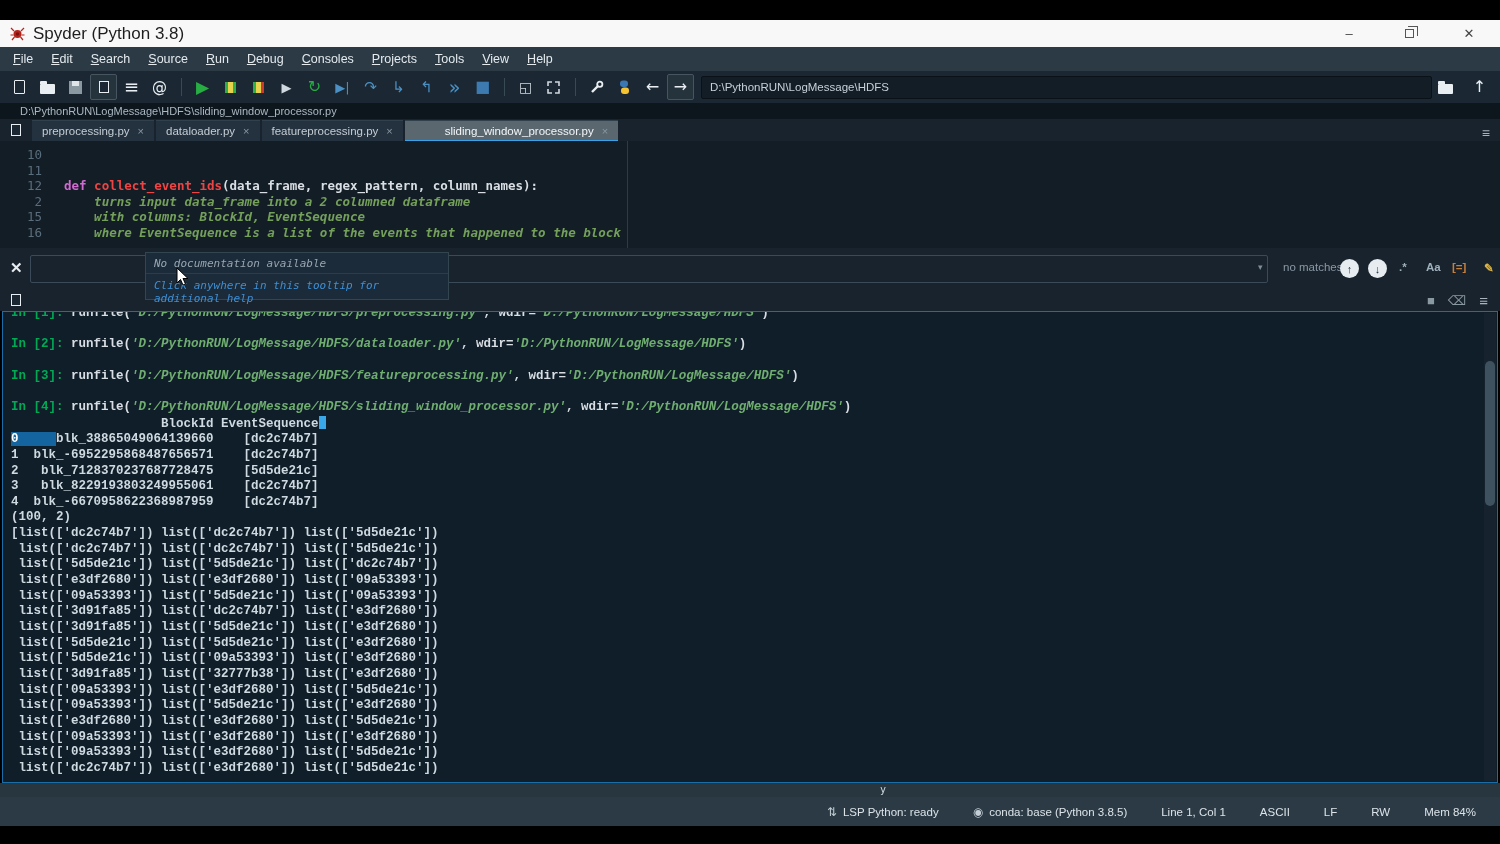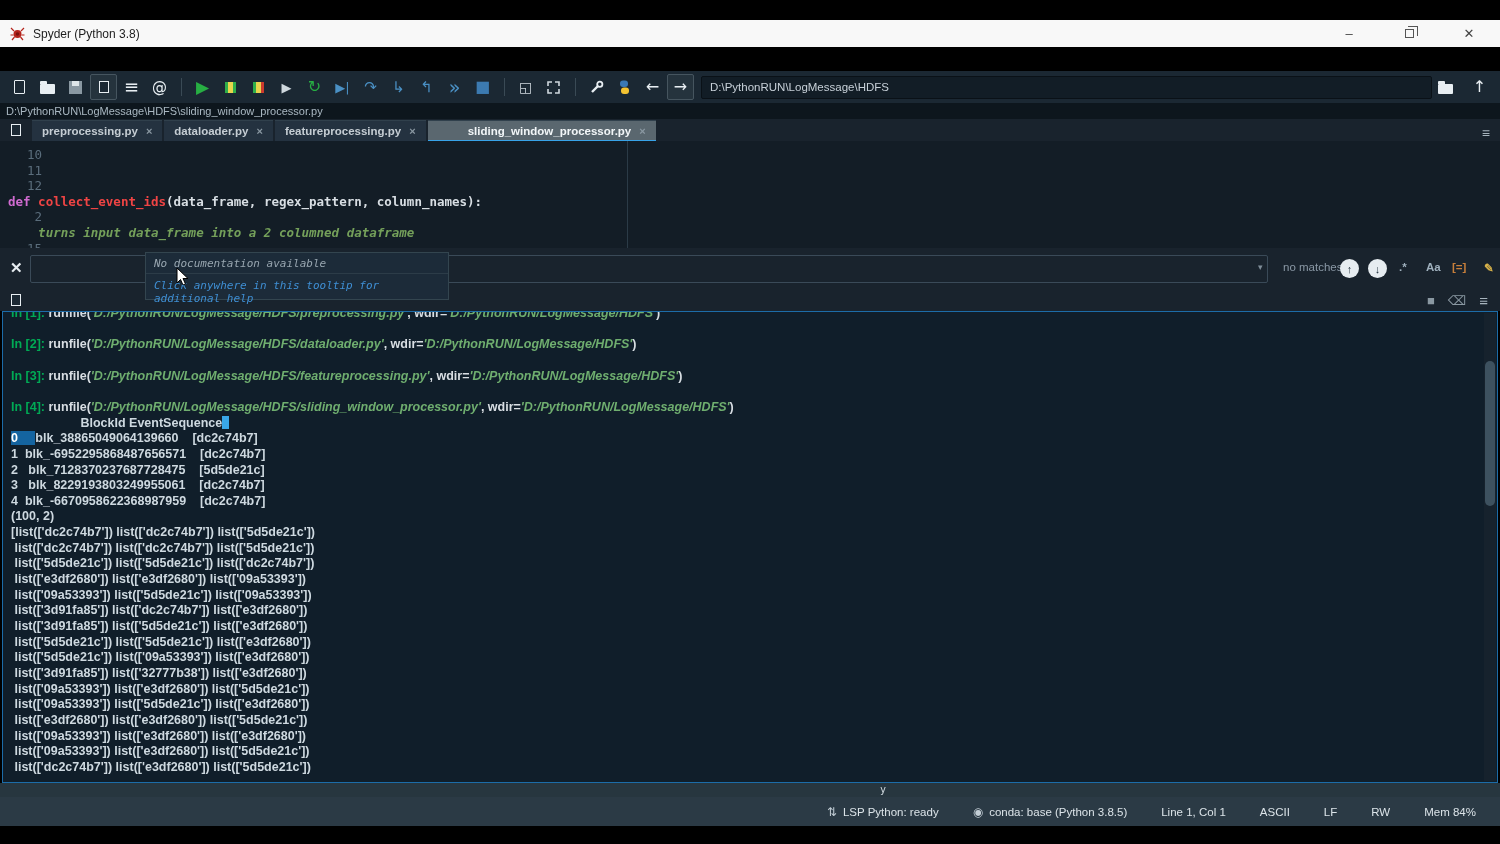--- a/index.html
+++ b/index.html
@@ -5,31 +5,31 @@
   * { margin:0; padding:0; box-sizing:border-box; }
   html,body { background:#000; }
   body { font-family:"Liberation Sans", sans-serif; }
   #stage { position:relative; width:1500px; height:844px; background:#000; overflow:hidden; }
 
   
   .band { position:absolute; left:0; right:0; }
   #titlebar   { top:20px;  height:27px; background:#f8f8f8; display:flex; align-items:center; padding:0 10px; }
   #menubar    { top:47px;  height:24px; background:#2b3a45; display:flex; align-items:center; padding:0 4px; }
   #toolbar    { top:71px;  height:32px; background:#1b2833; display:flex; align-items:center; padding:0 6px; }
-  #breadcrumbbar { top:103px; height:16px; background:#0d161d; display:flex; align-items:center; padding:0 6px; }
+  #breadcrumbbar { top:103px; height:16px; background:#0d161d; display:flex; align-items:center; padding:0 20px; }
   #tabbar     { top:119px; height:22px; background:#19232d; display:flex; align-items:flex-end; }
   #editor     { top:141px; height:107px; background:#131d26; overflow:hidden; }
   #findrow    { top:248px; height:42px; background:#19232d; }
   #ctabbar    { top:290px; height:21px; background:#19232d; display:flex; align-items:center; }
   #console    { top:311px; height:472px; left:2px; right:2px; background:#101e2a; border:1px solid #1c6ca8; overflow:hidden; }
   #hstrip     { top:783px; height:14px; background:#27363f; }
   #statusbar  { top:797px; height:29px; background:#2b3a45; display:flex; align-items:center; justify-content:flex-end; gap:34px; padding-right:24px; }
 
   
-  #titlebar .title { font-size:12px; color:#1d1d1d; margin-left:8px; }
+  #titlebar .title { font-size:17px; color:#1d1d1d; margin-left:8px; }
   #titlebar .wbtns { margin-left:auto; display:flex; gap:46px; padding-right:14px; align-items:center; }
   #titlebar .wbtn  { color:#444; font-size:13px; width:14px; text-align:center; cursor:default; }
   .i-restore { display:inline-block; width:9px; height:9px; border:1.5px solid #555; position:relative; background:#f8f8f8; }
   .i-restore::before { content:""; position:absolute; left:2px; top:-4px; width:9px; height:9px; border:1.5px solid #555; border-bottom:none; border-left:none; }
 
   
   .menu-item { color:#e4eaee; font-size:12.5px; padding:3px 9px; cursor:default; }
   .menu-item::first-letter { text-decoration:underline; }
 
   
@@ -55,21 +55,21 @@
 
   
   .tabctl { width:24px; height:20px; display:flex; align-items:center; justify-content:center; margin:0 4px 1px 4px; }
   .etab { display:flex; align-items:center; gap:8px; height:21px; padding:0 10px; background:#243240; color:#c5cdd3; font-size:11.5px; margin-right:2px; border-top:1px solid #30404c; position:relative; }
   .etab .x { color:#8a98a2; font-size:11px; }
   .etab.active { background:#5a676f; color:#f2f6f8;padding-left:40px; }
   .etab.active::after { content:""; position:absolute; left:0; right:0; bottom:-1px; height:2px; background:#38a3e8; }
 
   
   #editor { font-family:"DejaVu Sans Mono", monospace; font-size:12.5px; line-height:15.6px; font-weight:bold; padding-top:6px; position:absolute; }
-  .eline { display:flex; white-space:pre;flex-direction:column; }
+  .eline { display:flex; white-space:pre; }
   .eline .gut { width:56px; flex:none; text-align:right; padding-right:14px; color:#5a6d7c; font-weight:normal; }
   .eline .code { padding-left:8px; }
   .kw  { color:#d06bd0; }
   .fn  { color:#ef4444; }
   .c   { color:#d8dee3; }
   .doc { color:#74a05a; font-style:italic; }
   #colguide { position:absolute; left:627px; top:0; bottom:0; width:1px; background:#2b3b47; }
 
   
   #findrow .close { position:absolute; left:10px; top:11px; color:#e8eef2; font-size:15px; font-weight:bold; }
@@ -86,21 +86,21 @@
   #cursor-arrow { position:absolute; left:176px; top:268px; z-index:40; }
 
   
   .ctab { display:flex; align-items:center; gap:8px; height:20px; padding:0 8px; background:#2b3a45; color:#dfe6ea; font-size:11.5px; position:relative; margin-left:2px;margin-top:40px; }
   .ctab::after { content:""; position:absolute; left:0; right:0; bottom:0; height:2px; background:#38a3e8; }
   .ctab .x { color:#8a98a2; font-size:11px; }
   #ctabbar .right { margin-left:auto; display:flex; align-items:center; gap:13px; padding-right:12px; }
   #ctabbar .right span { color:#8a98a2; }
 
   
-  #console-content { font-family:Liberation Sans, sans-serif; font-size:12.5px; line-height:15.65px; font-weight:bold; white-space:pre; padding:4px 0 0 8px; }
+  #console-content { font-family:Liberation Mono, monospace; font-size:12.5px; line-height:15.65px; font-weight:bold; white-space:pre; padding:4px 0 0 8px; }
   .cline { white-space:pre; min-height:15.65px; }
   .cline.clipped { margin-top:-10px; }
   .p { color:#00aa55; }
   .s { color:#6fae6f; font-style:italic; }
   .o { color:#ced9e0; }
   .sel { background:#1464A0; color:#ffffff; }
   .cur { display:inline-block; width:7px; height:13px; background:#39a7e8; vertical-align:-2px; }
   #vscroll { position:absolute; right:1px; top:1px; bottom:1px; width:12px; background:#16222d; }
   #vscroll .thumb { position:absolute; left:1px; right:1px; top:48px; height:145px; background:#3d515f; border-radius:5px; }
 
@@ -123,20 +123,33 @@
       <path d="M4 5 L1 2 M11 5 L14 2 M3.5 9 L0.5 9 M11.5 9 L14.5 9 M4.5 11 L2 14 M10.5 11 L13 14" stroke="#b5241c" stroke-width="1.2" fill="none"></path>
     </svg>
     <span class="title">Spyder (Python 3.8)</span>
     <span class="wbtns">
       <span class="wbtn">–</span>
       <span class="wbtn"><span class="i-restore"></span></span>
       <span class="wbtn">✕</span>
     </span>
   </div>
 
+  <div id="menubar" class="band">
+      <span class="menu-item">File</span>
+      <span class="menu-item">Edit</span>
+      <span class="menu-item">Search</span>
+      <span class="menu-item">Source</span>
+      <span class="menu-item">Run</span>
+      <span class="menu-item">Debug</span>
+      <span class="menu-item">Consoles</span>
+      <span class="menu-item">Projects</span>
+      <span class="menu-item">Tools</span>
+      <span class="menu-item">View</span>
+      <span class="menu-item">Help</span>
+    </div>
 
   <div id="toolbar" class="band">
     <span id="tb-icons" style="display:flex;align-items:center;">
         <span class="tb-btn">
           <span class="i-page"></span>
         </span>
         <span class="tb-btn">
           <span class="i-folder"></span>
         </span>
         <span class="tb-btn">
@@ -226,21 +239,21 @@
   </div>
 
   <div id="breadcrumbbar" class="band">
     <span class="crumb">D:\PythonRUN\LogMessage\HDFS\sliding_window_processor.py</span>
   </div>
 
   <div id="tabbar" class="band">
     <span class="tabctl">
         <span class="i-stack"></span>
       </span>
-    <span id="etabs" style="display:flex;align-items:flex-end;font-weight:bold;">
+    <span id="etabs" style="display:flex;align-items:flex-end;">
         <span class="etab">
           <span>preprocessing.py</span>
           <span class="x">×</span>
         </span>
         <span class="etab">
           <span>dataloader.py</span>
           <span class="x">×</span>
         </span>
         <span class="etab">
           <span>featureprocessing.py</span>

